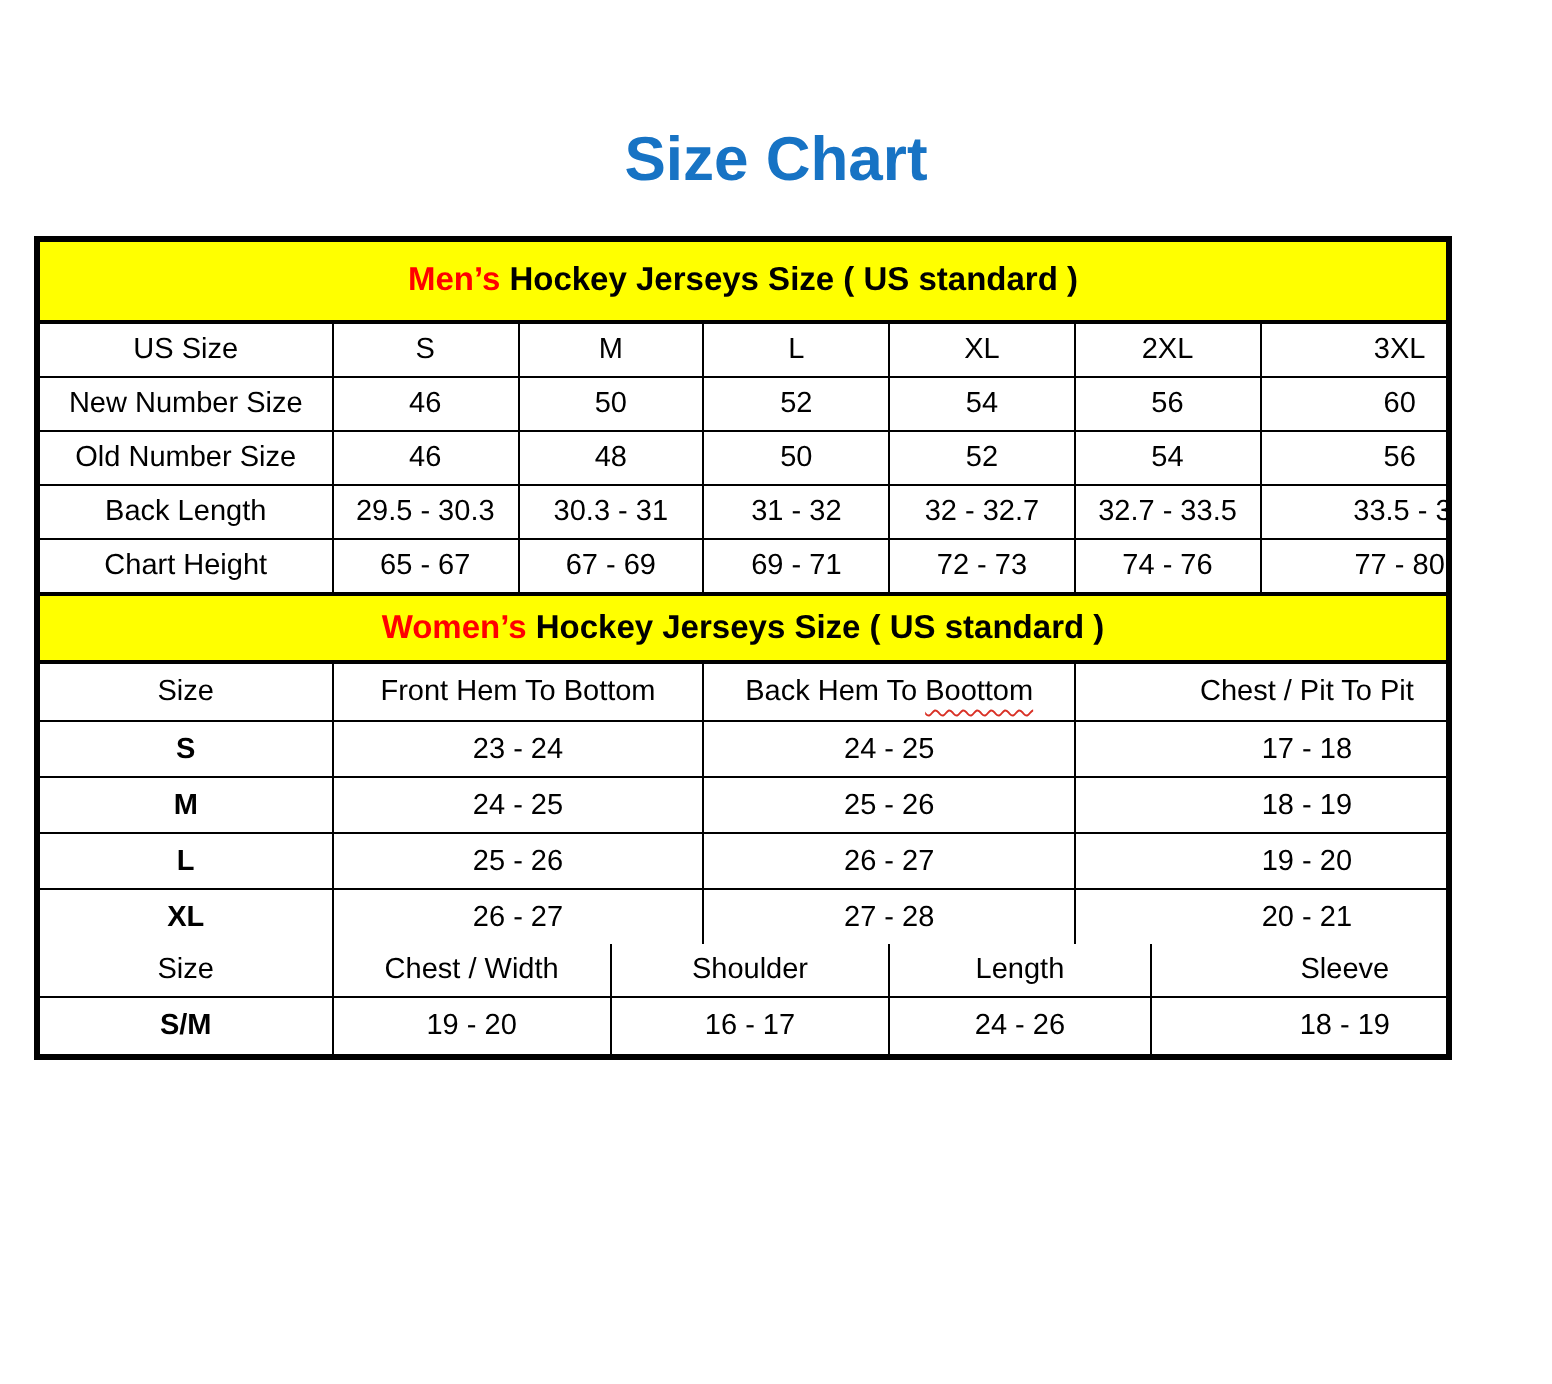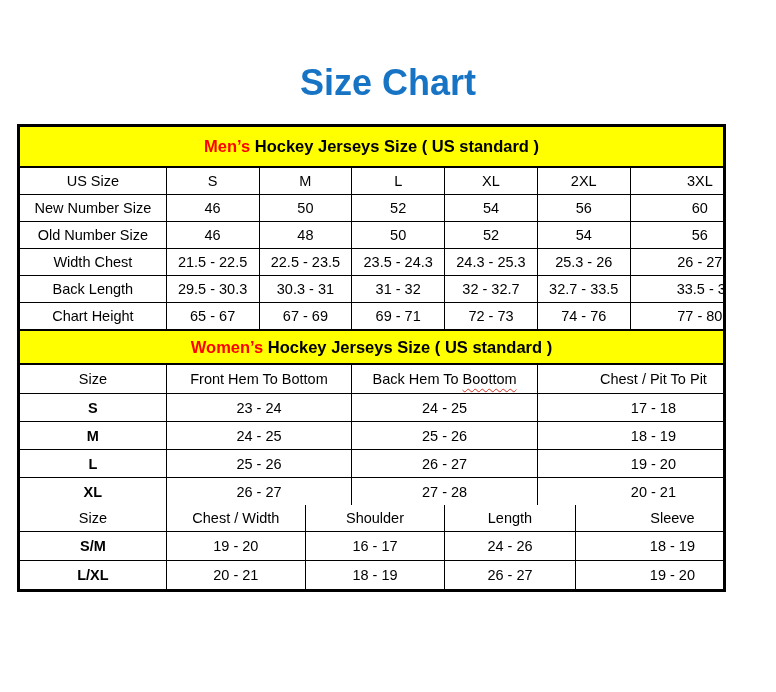--- a/index.html
+++ b/index.html
@@ -3,21 +3,21 @@
 <meta charset="utf-8">
 <style>
   html, body { margin: 0; padding: 0; }
   body {
     width: 776px; height: 692px; background: #ffffff;
     font-family: "Liberation Sans", sans-serif; color: #000;
     overflow: hidden;
   }
   .page-title {
     margin: 62px 0 20px 0; text-align: center;
-    font-size: 36px; font-weight: 700; color: var(--title_blue, #1773C4);
+    font-size: 31px; font-weight: 700; color: var(--title_blue, #1773C4);
   }
   .chart-frame {
     box-sizing: border-box; margin-left: 17px; width: 709px;
     border: 3px solid var(--border_black, #000);
   }
   .band {
     box-sizing: border-box; background: var(--band_yellow, #FFFF00);
     text-align: center; font-weight: 700; font-size: 16.5px;
     border-top: 2px solid var(--border_black, #000);
     border-bottom: 2px solid var(--border_black, #000);
@@ -95,29 +95,20 @@
       <tr>
         <td>Old Number Size</td>
         <td>46</td>
         <td>48</td>
         <td>50</td>
         <td>52</td>
         <td>54</td>
         <td>56</td>
       </tr>
       <tr>
-        <td>Width Chest</td>
-        <td>21.5 - 22.5</td>
-        <td>22.5 - 23.5</td>
-        <td>23.5 - 24.3</td>
-        <td>24.3 - 25.3</td>
-        <td>25.3 - 26</td>
-        <td>26 - 27</td>
-      </tr>
-      <tr>
         <td>Back Length</td>
         <td>29.5 - 30.3</td>
         <td>30.3 - 31</td>
         <td>31 - 32</td>
         <td>32 - 32.7</td>
         <td>32.7 - 33.5</td>
         <td>33.5 - 34.6</td>
       </tr>
       <tr>
         <td>Chart Height</td>
@@ -195,23 +186,16 @@
       </tr>
     </thead>
     <tbody>
       <tr>
         <td>S/M</td>
         <td>19 - 20</td>
         <td>16 - 17</td>
         <td>24 - 26</td>
         <td>18 - 19</td>
       </tr>
-      <tr>
-        <td>L/XL</td>
-        <td>20 - 21</td>
-        <td>18 - 19</td>
-        <td>26 - 27</td>
-        <td>19 - 20</td>
-      </tr>
     </tbody>
   </table>
 
 </div>
 
 </body></html>

